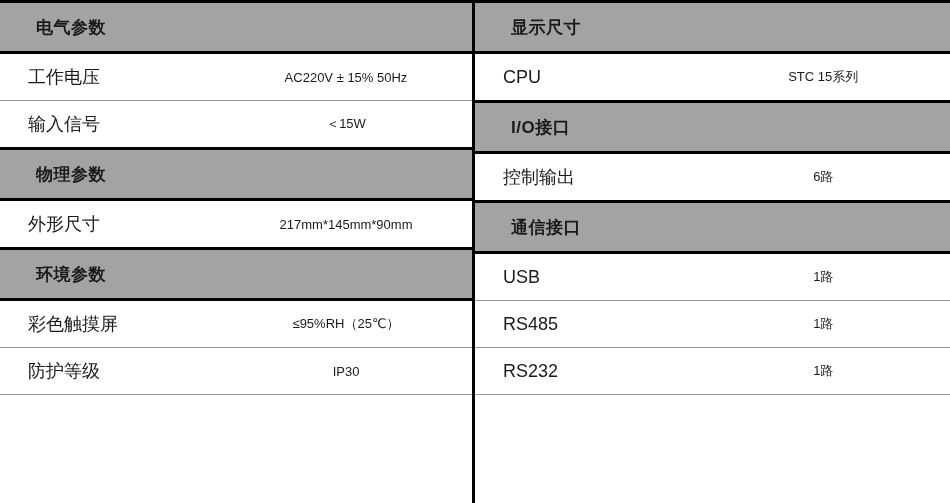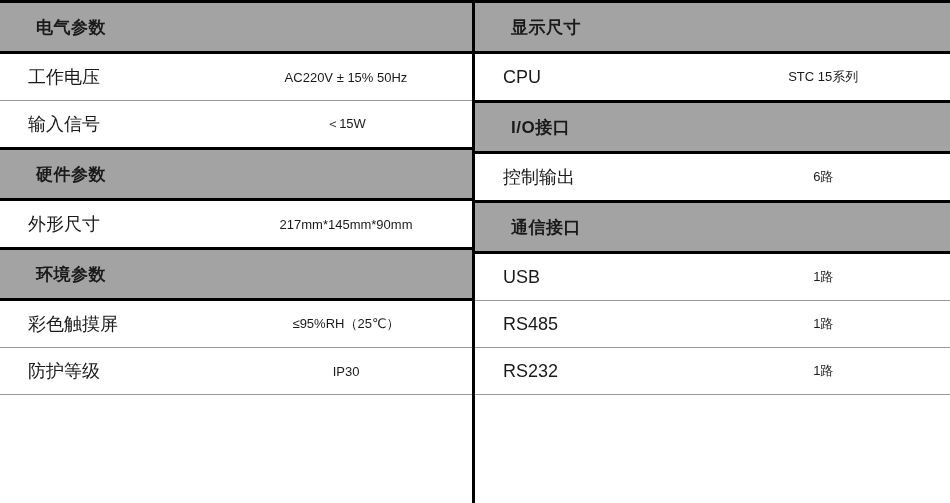--- a/index.html
+++ b/index.html
@@ -90,21 +90,21 @@
         <tr class="row">
           <td class="label">工作电压</td>
           <td class="value">AC220V ± 15%  50Hz</td>
         </tr>
         <tr class="row last">
           <td class="label">输入信号</td>
           <td class="value">＜15W</td>
         </tr>
 
         <tr class="section">
-          <td colspan="2">硬件参数</td>
+          <td colspan="2">物理参数</td>
         </tr>
         <tr class="row">
           <td class="label">外形尺寸</td>
           <td class="value">217mm*145mm*90mm</td>
         </tr>
 
         <tr class="section">
           <td colspan="2">环境参数</td>
         </tr>
         <tr class="row">

